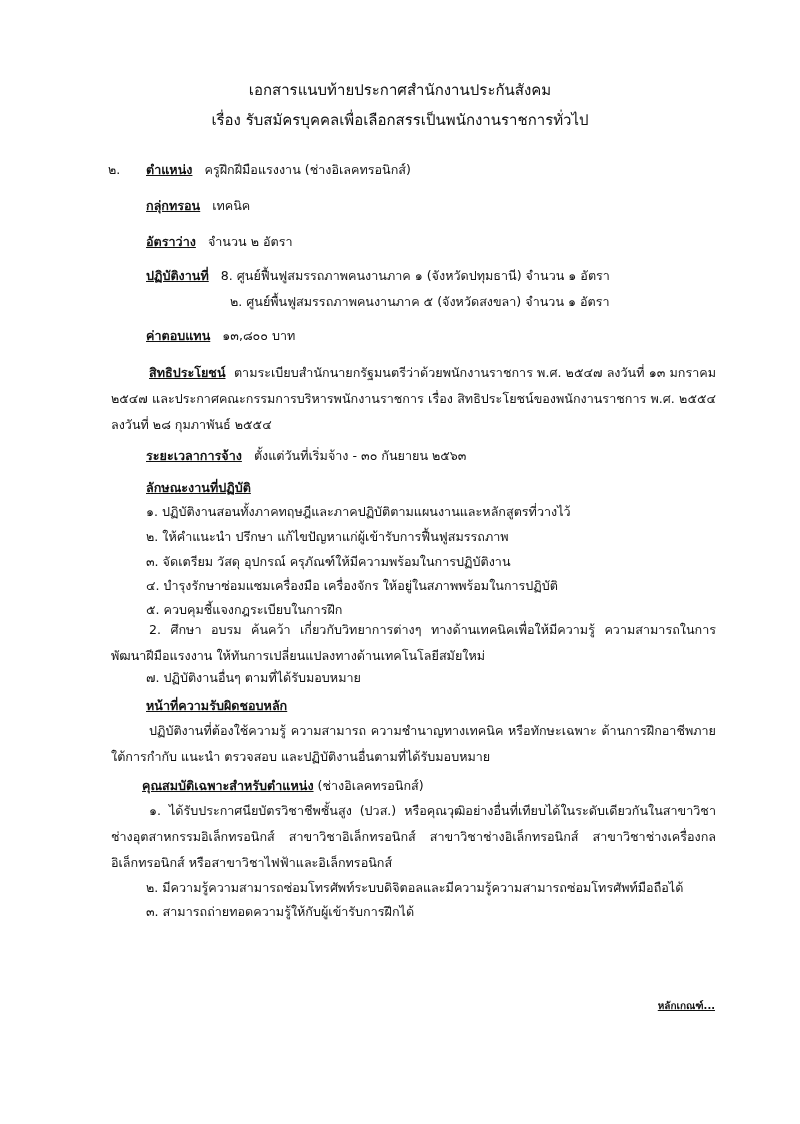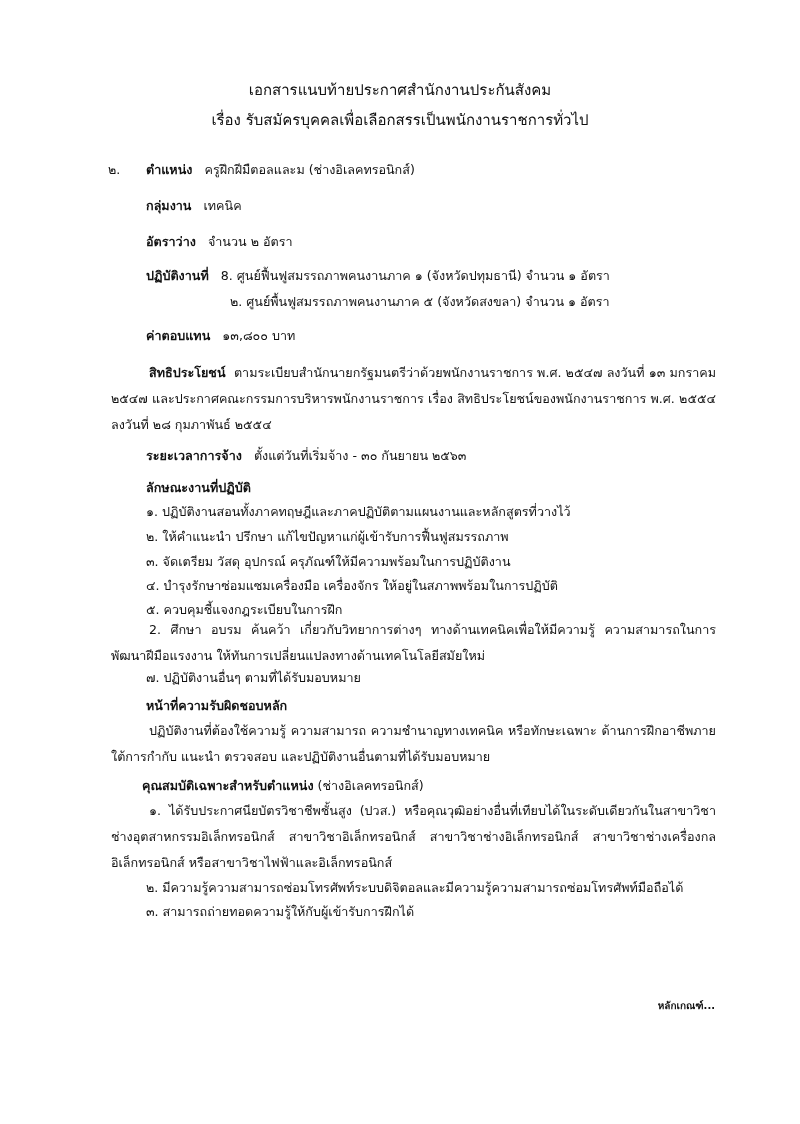--- a/index.html
+++ b/index.html
@@ -3,40 +3,40 @@
   <meta charset="utf-8">
   <style>
     html, body { margin: 0; padding: 0; background: #ffffff; }
     body {
       width: 800px; height: 1124px; position: relative; overflow: hidden;
       font-family: "DejaVu Sans", "Liberation Sans", sans-serif;
       color: #111; font-size: 12.6px;
     }
     .abs { position: absolute; white-space: nowrap; }
     .title { width: 800px; left: 0; text-align: center; font-size: 15px; }
-    .u { font-weight: bold; }
+    .u { text-decoration: underline; font-weight: bold; }
     .line { line-height: 20px; }
     .para { position: absolute; left: 111px; width: 605px; line-height: 26px; text-align: justify; }
     .indent { display: inline-block; width: 38px; }
     .pageend { right: 85px; font-size: 10px; }
   </style>
 </head>
 <body>
 
 <div class="abs title" style="top:78px">เอกสารแนบท้ายประกาศสำนักงานประกันสังคม</div>
 <div class="abs title" style="top:108px">เรื่อง  รับสมัครบุคคลเพื่อเลือกสรรเป็นพนักงานราชการทั่วไป</div>
 
 <div class="abs line" style="top:160px;left:108px">๒.</div>
 <div class="abs line" style="top:160px;left:146px">
   <span class="u">ตำแหน่ง</span>&nbsp;&nbsp;
-  <span>ครูฝึกฝีมืตอลและม (ช่างอิเลคทรอนิกส์)</span>
+  <span>ครูฝึกฝีมือแรงงาน (ช่างอิเลคทรอนิกส์)</span>
 </div>
 
 <div class="abs line" style="top:196px;left:146px">
-  <span class="u">กลุ่มงาน</span>&nbsp;&nbsp;
+  <span class="u">กลุ่กทรอน</span>&nbsp;&nbsp;
   <span>เทคนิค</span>
 </div>
 
 <div class="abs line" style="top:232px;left:146px">
   <span class="u">อัตราว่าง</span>&nbsp;&nbsp;
   <span>จำนวน  ๒  อัตรา</span>
 </div>
 
 <div class="abs line" style="top:266px;left:146px">
   <span class="u">ปฏิบัติงานที่</span>&nbsp;&nbsp;

